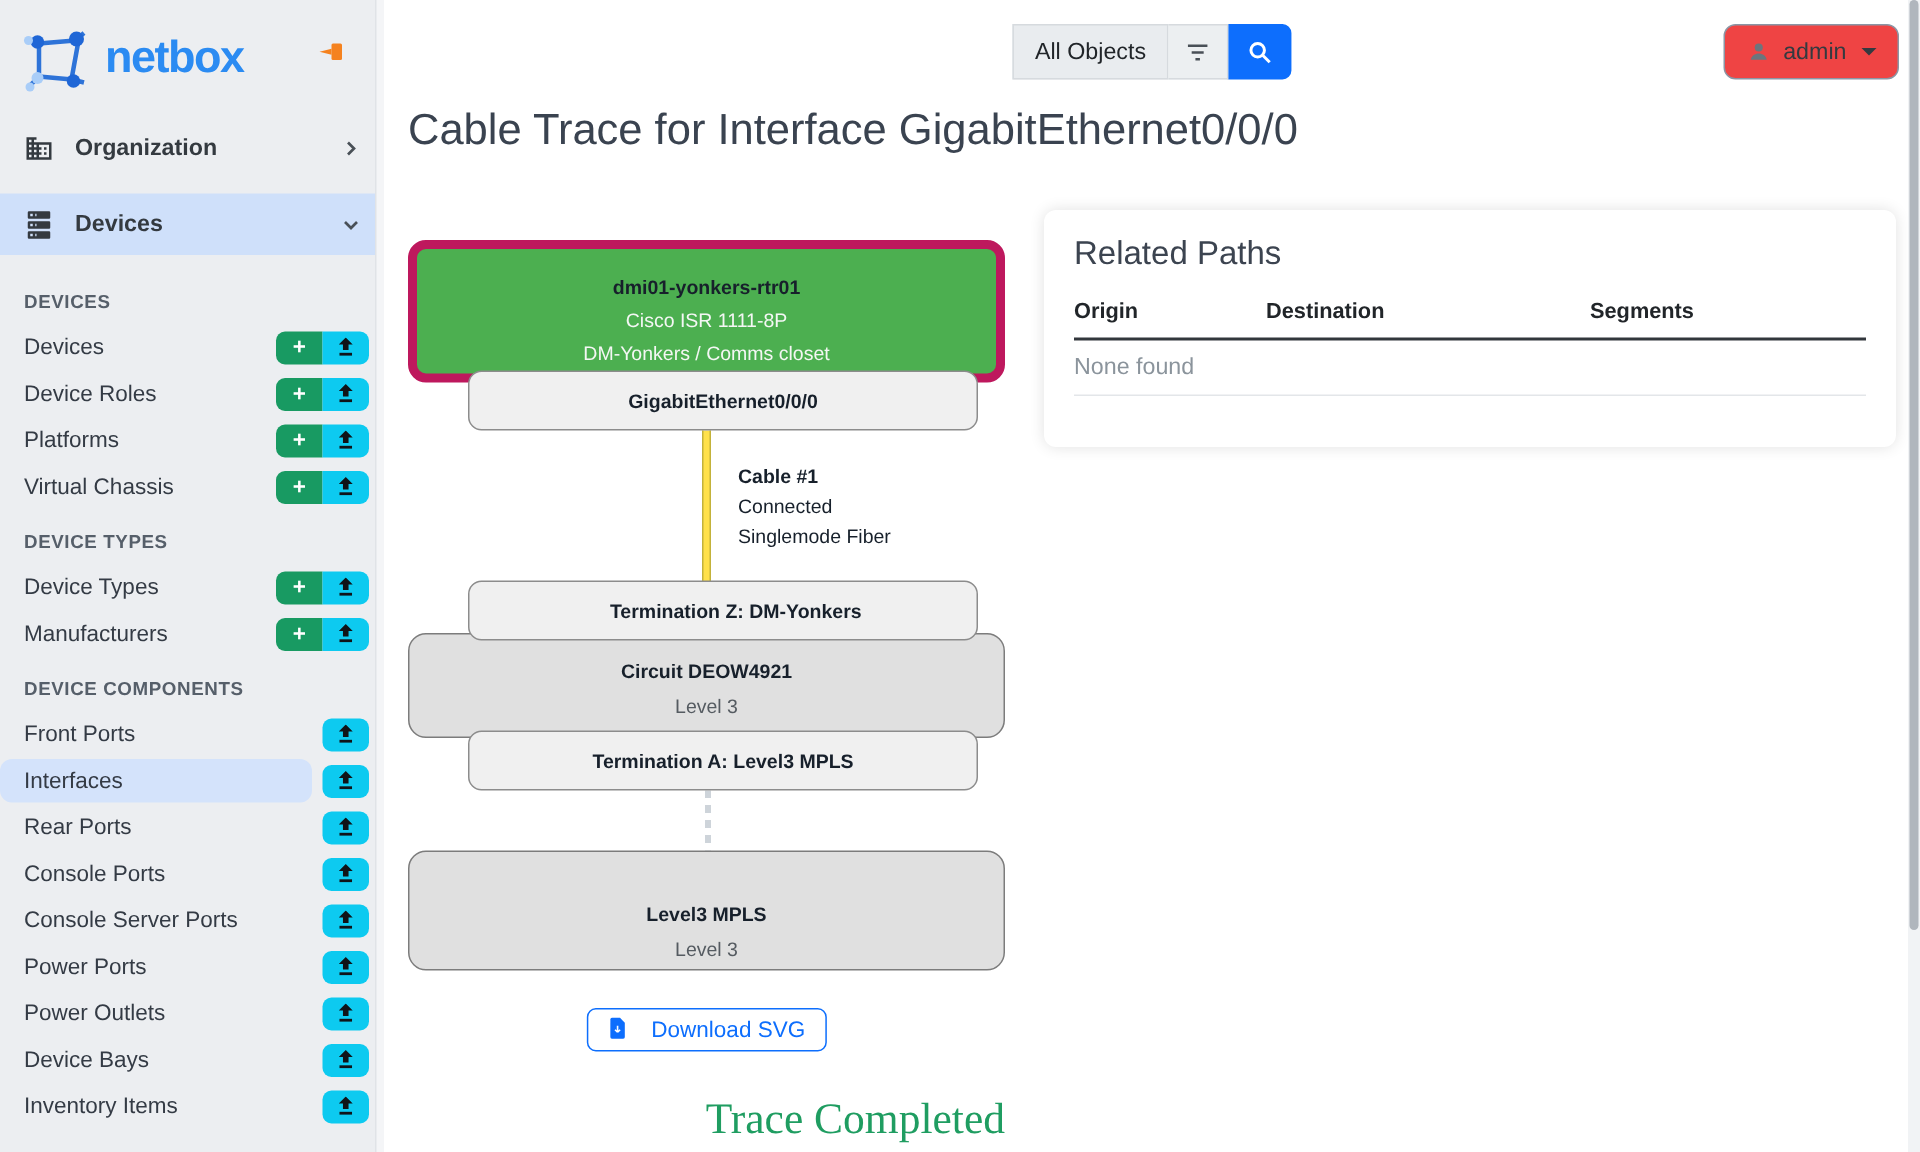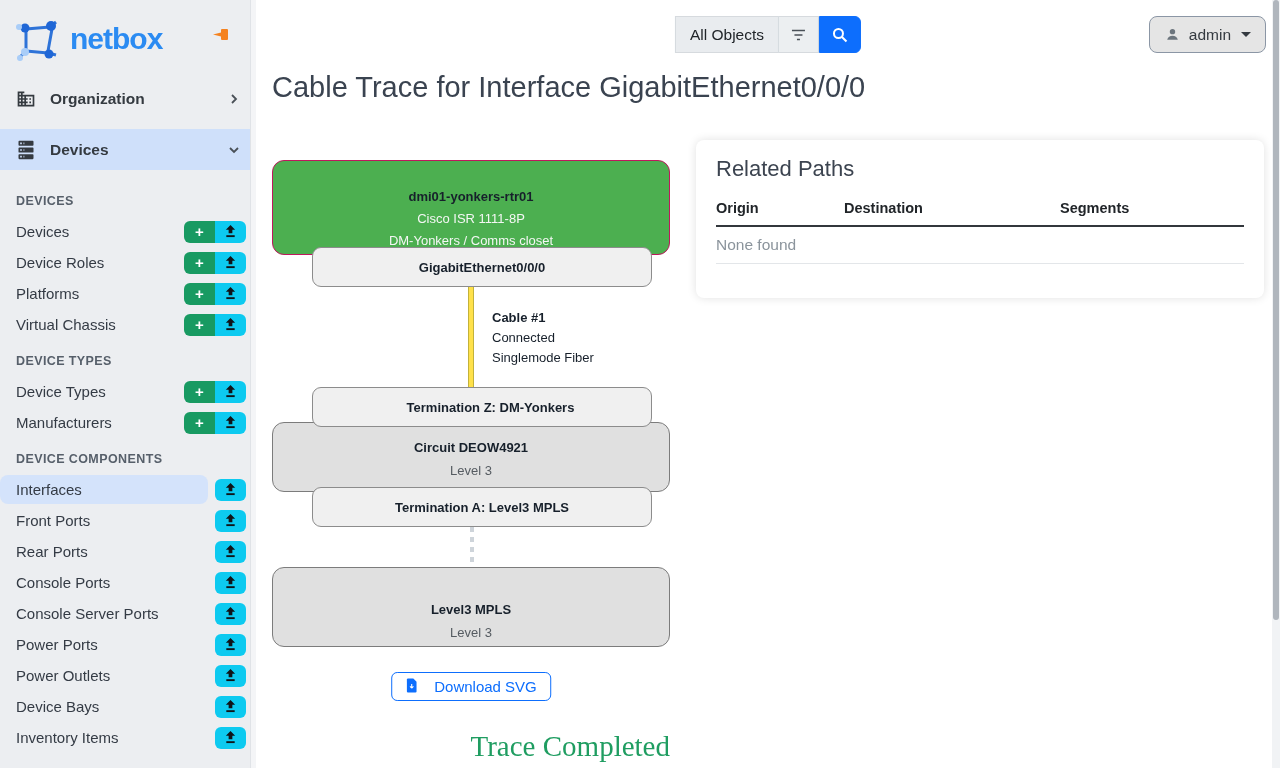--- a/index.html
+++ b/index.html
@@ -31,30 +31,30 @@
   
   .content { position:absolute; left:256px; top:0; width:1024px; height:768px; background:#fff; }
 
   .search-group { position:absolute; left:50%; transform:translateX(-50%); top:16px; height:37px; display:flex; }
   .search-input { width:292px; height:37px; border:1px solid #d6dade; border-right:none; border-radius:6px 0 0 6px; padding:0 12px; font-size:15px; color:#212529; font-family:"Liberation Sans",sans-serif; }
   .search-input::placeholder { color:#8a939e; }
   .search-scope { display:flex; align-items:center; padding:0 14px; background:#e9ecef; border:1px solid #d6dade; font-size:15.5px; color:#212529; cursor:pointer; }
   .search-filter { width:40px; display:flex; align-items:center; justify-content:center; background:#eceff1; border:1px solid #d6dade; border-left:none; cursor:pointer; }
   .search-btn { width:42px; background:#0d6efd; border:1px solid #0d6efd; border-radius:0 6px 6px 0; display:flex; align-items:center; justify-content:center; cursor:pointer; }
 
-  .user-btn { position:absolute; right:14px; top:16px; height:37px; padding:0 14px; background:#e5e5e5; border:1px solid #8b96a5; border-radius:8px; display:flex; align-items:center; gap:8px; cursor:pointer; }
+  .user-btn { position:absolute; right:14px; top:16px; height:37px; padding:0 14px; background:#ef4444; border:1px solid #8b96a5; border-radius:8px; display:flex; align-items:center; gap:8px; cursor:pointer; }
   .user-name { font-size:15.5px; color:#343a40; }
   .caret { width:0; height:0; border-left:5px solid transparent; border-right:5px solid transparent; border-top:5px solid #343a40; margin-left:2px; }
 
   .page-title { position:absolute; left:16px; top:71px; font-size:29px; font-weight:400; color:#3a4350; }
 
   
   .trace { position:absolute; left:16px; top:160px; width:398px; height:612px; }
   .t-box { position:absolute; text-align:center; }
-  .device-box { left:0; top:0; width:398px; height:95px; background:#4caf50; border:1px solid #be185d; border-radius:12px; padding-top:28px; cursor:pointer; }
+  .device-box { left:0; top:0; width:398px; height:95px; background:#4caf50; border:6px solid #be185d; border-radius:12px; padding-top:18px; cursor:pointer; }
   .device-name { font-size:13px; font-weight:bold; color:#17202b; margin-bottom:7px; }
   .device-sub { font-size:13px; color:#f4f7f4; margin-bottom:7px; }
   .port-box { left:40px; width:340px; height:40px; background:#f0f0f0; border:1px solid #8c8c8c; border-radius:9px; display:flex; align-items:center; justify-content:center; font-size:13px; font-weight:bold; color:#17202b; cursor:pointer; z-index:2; }
   .iface { top:87px; }
   .term-z { top:227px;padding-left:17px; }
   .term-a { top:327px; }
   .big-box { left:0; width:398px; background:#e0e0e0; border:1px solid #7c7c7c; border-radius:12px; z-index:1; cursor:pointer; }
   .circuit { top:262px; height:70px; padding-top:17px; }
   .provider-net { top:407px; height:80px; padding-top:34px; }
   .big-name { font-size:13px; font-weight:bold; color:#17202b; margin-bottom:8px; }
@@ -213,35 +213,35 @@
             <svg width="13" height="13" viewBox="0 0 14 14" fill="#101418">
               <path d="M7 0 L12 5 H9 V9 H5 V5 H2 Z"></path>
               <rect x="2.5" y="11" width="9" height="2"></rect>
             </svg>
           </button>
       </span>
     </div>
 
     <div class="sec-heading">DEVICE COMPONENTS</div>
 
+    <div class="item">
+      <span class="hl"></span>
+      <span class="ilabel">Front Ports</span>
+      <span class="btn-pair">
+          <button class="mini-btn mini-import solo">
+            <svg width="13" height="13" viewBox="0 0 14 14" fill="#101418">
+              <path d="M7 0 L12 5 H9 V9 H5 V5 H2 Z"></path>
+              <rect x="2.5" y="11" width="9" height="2"></rect>
+            </svg>
+          </button>
+        </span>
+    </div>
     <div class="item active">
       <span class="hl"></span>
       <span class="ilabel">Interfaces</span>
-      <span class="btn-pair">
-          <button class="mini-btn mini-import solo">
-            <svg width="13" height="13" viewBox="0 0 14 14" fill="#101418">
-              <path d="M7 0 L12 5 H9 V9 H5 V5 H2 Z"></path>
-              <rect x="2.5" y="11" width="9" height="2"></rect>
-            </svg>
-          </button>
-        </span>
-    </div>
-    <div class="item">
-      <span class="hl"></span>
-      <span class="ilabel">Front Ports</span>
       <span class="btn-pair">
           <button class="mini-btn mini-import solo">
             <svg width="13" height="13" viewBox="0 0 14 14" fill="#101418">
               <path d="M7 0 L12 5 H9 V9 H5 V5 H2 Z"></path>
               <rect x="2.5" y="11" width="9" height="2"></rect>
             </svg>
           </button>
         </span>
     </div>
     <div class="item">

